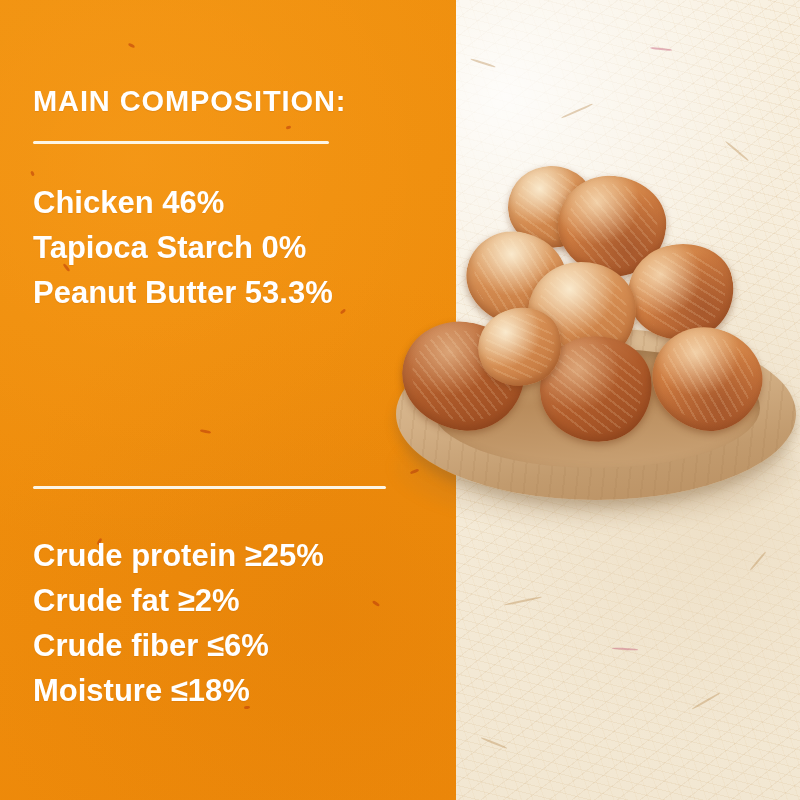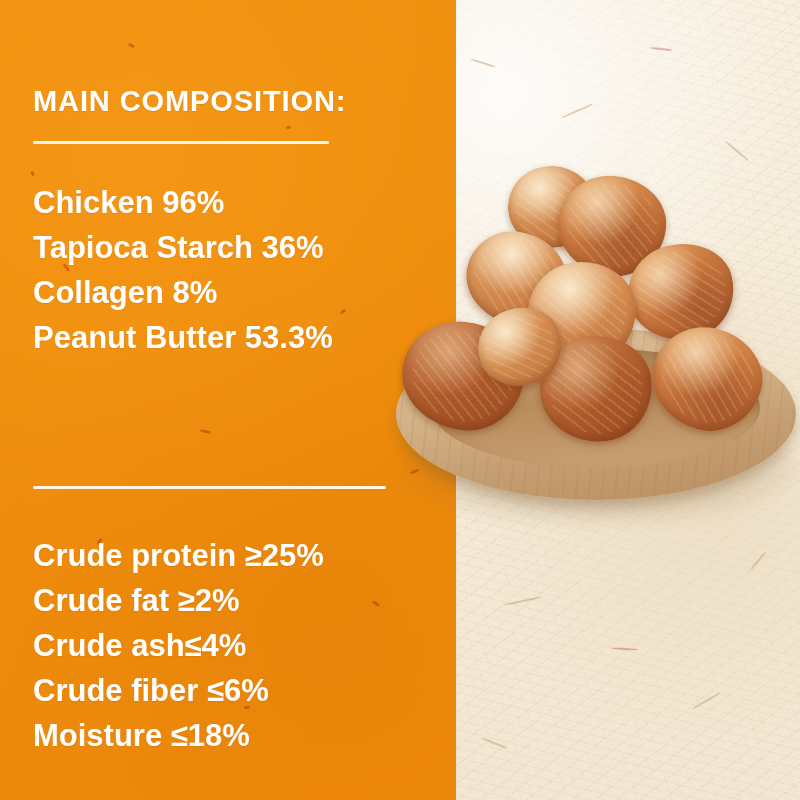--- a/index.html
+++ b/index.html
@@ -232,32 +232,30 @@
     <div class="treat" style="left:272px; top:188px; width:110px; height:102px; transform:rotate(16deg);"></div>
     <div class="treat pale" style="left:98px;  top:168px; width:84px;  height:78px;  transform:rotate(-20deg);"></div>
   </div>
 
   <div class="content">
 
     <section class="section composition">
       <h2 class="section-title">MAIN COMPOSITION:</h2>
       <div class="section-rule"></div>
       <ul class="item-list">
-        <li>Chicken 96%</li>
-        <li>Tapioca Starch 36%</li>
-        <li>Collagen 8%</li>
+        <li>Chicken 46%</li>
+        <li>Tapioca Starch 0%</li>
         <li>Peanut Butter 53.3%</li>
       </ul>
     </section>
 
     <section class="section analysis">
       <div class="section-rule"></div>
       <ul class="item-list">
         <li>Crude protein ≥25%</li>
         <li>Crude fat ≥2%</li>
-        <li>Crude ash≤4%</li>
         <li>Crude fiber ≤6%</li>
         <li>Moisture ≤18%</li>
       </ul>
     </section>
 
   </div>
 </div>
 
 </body></html>

